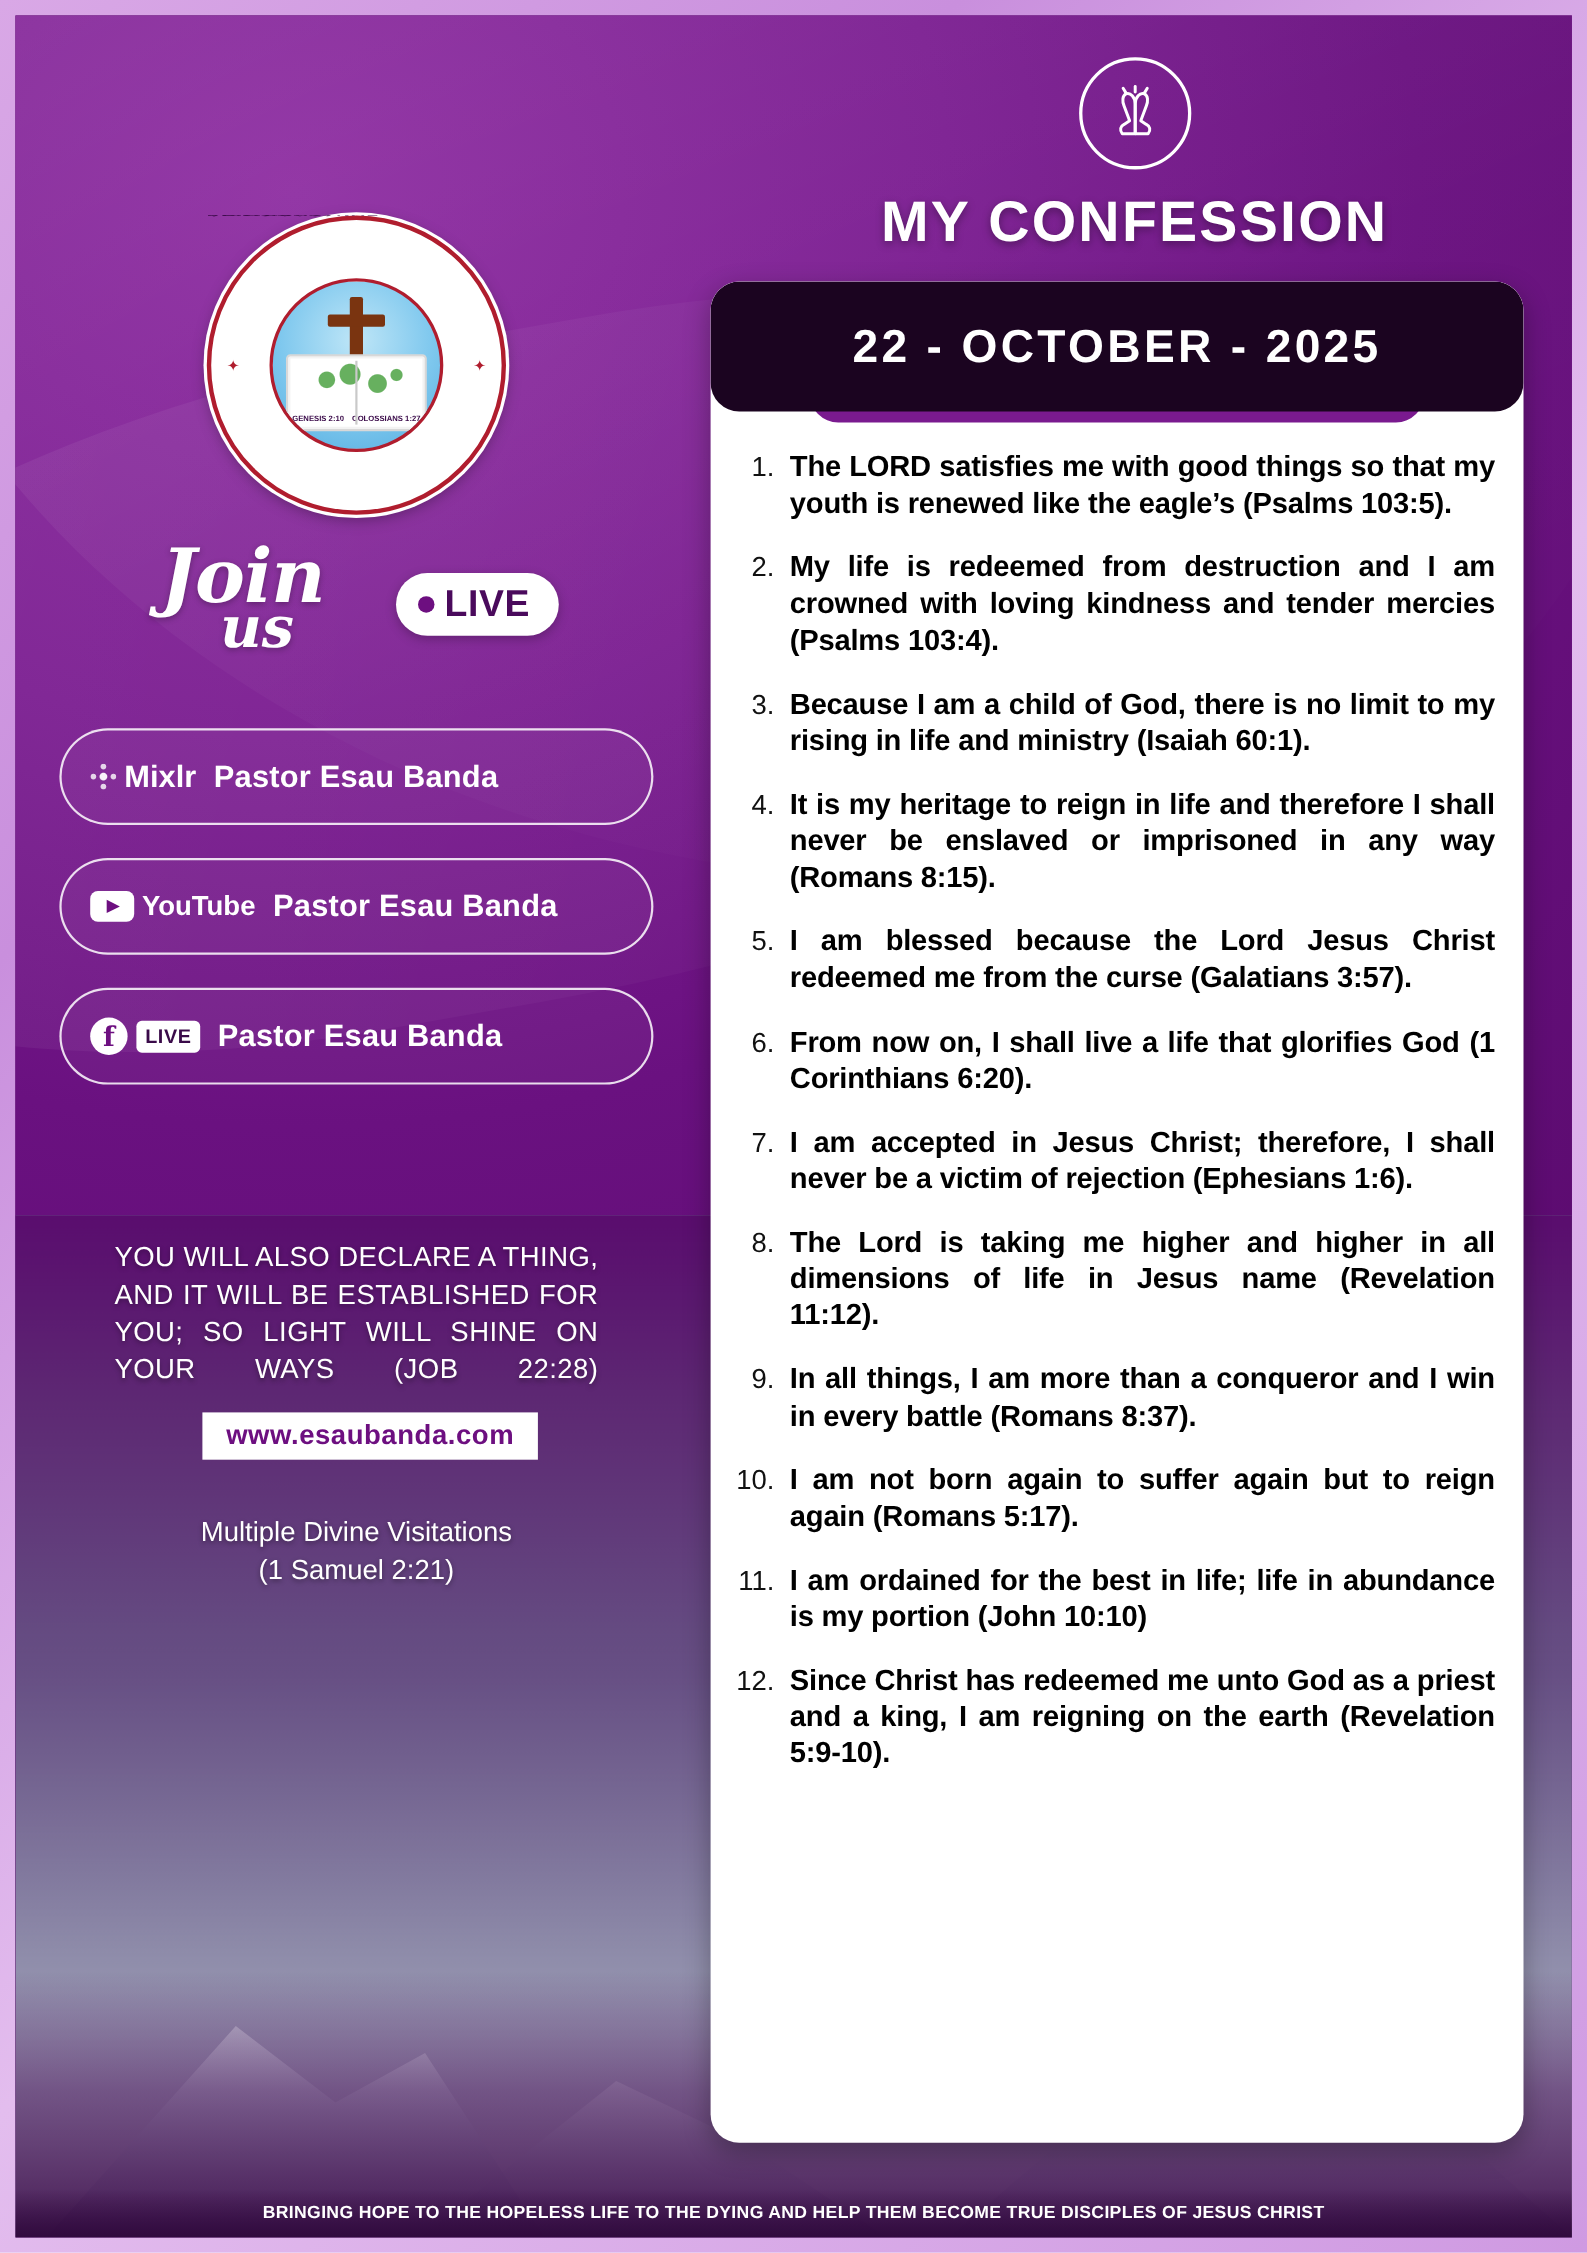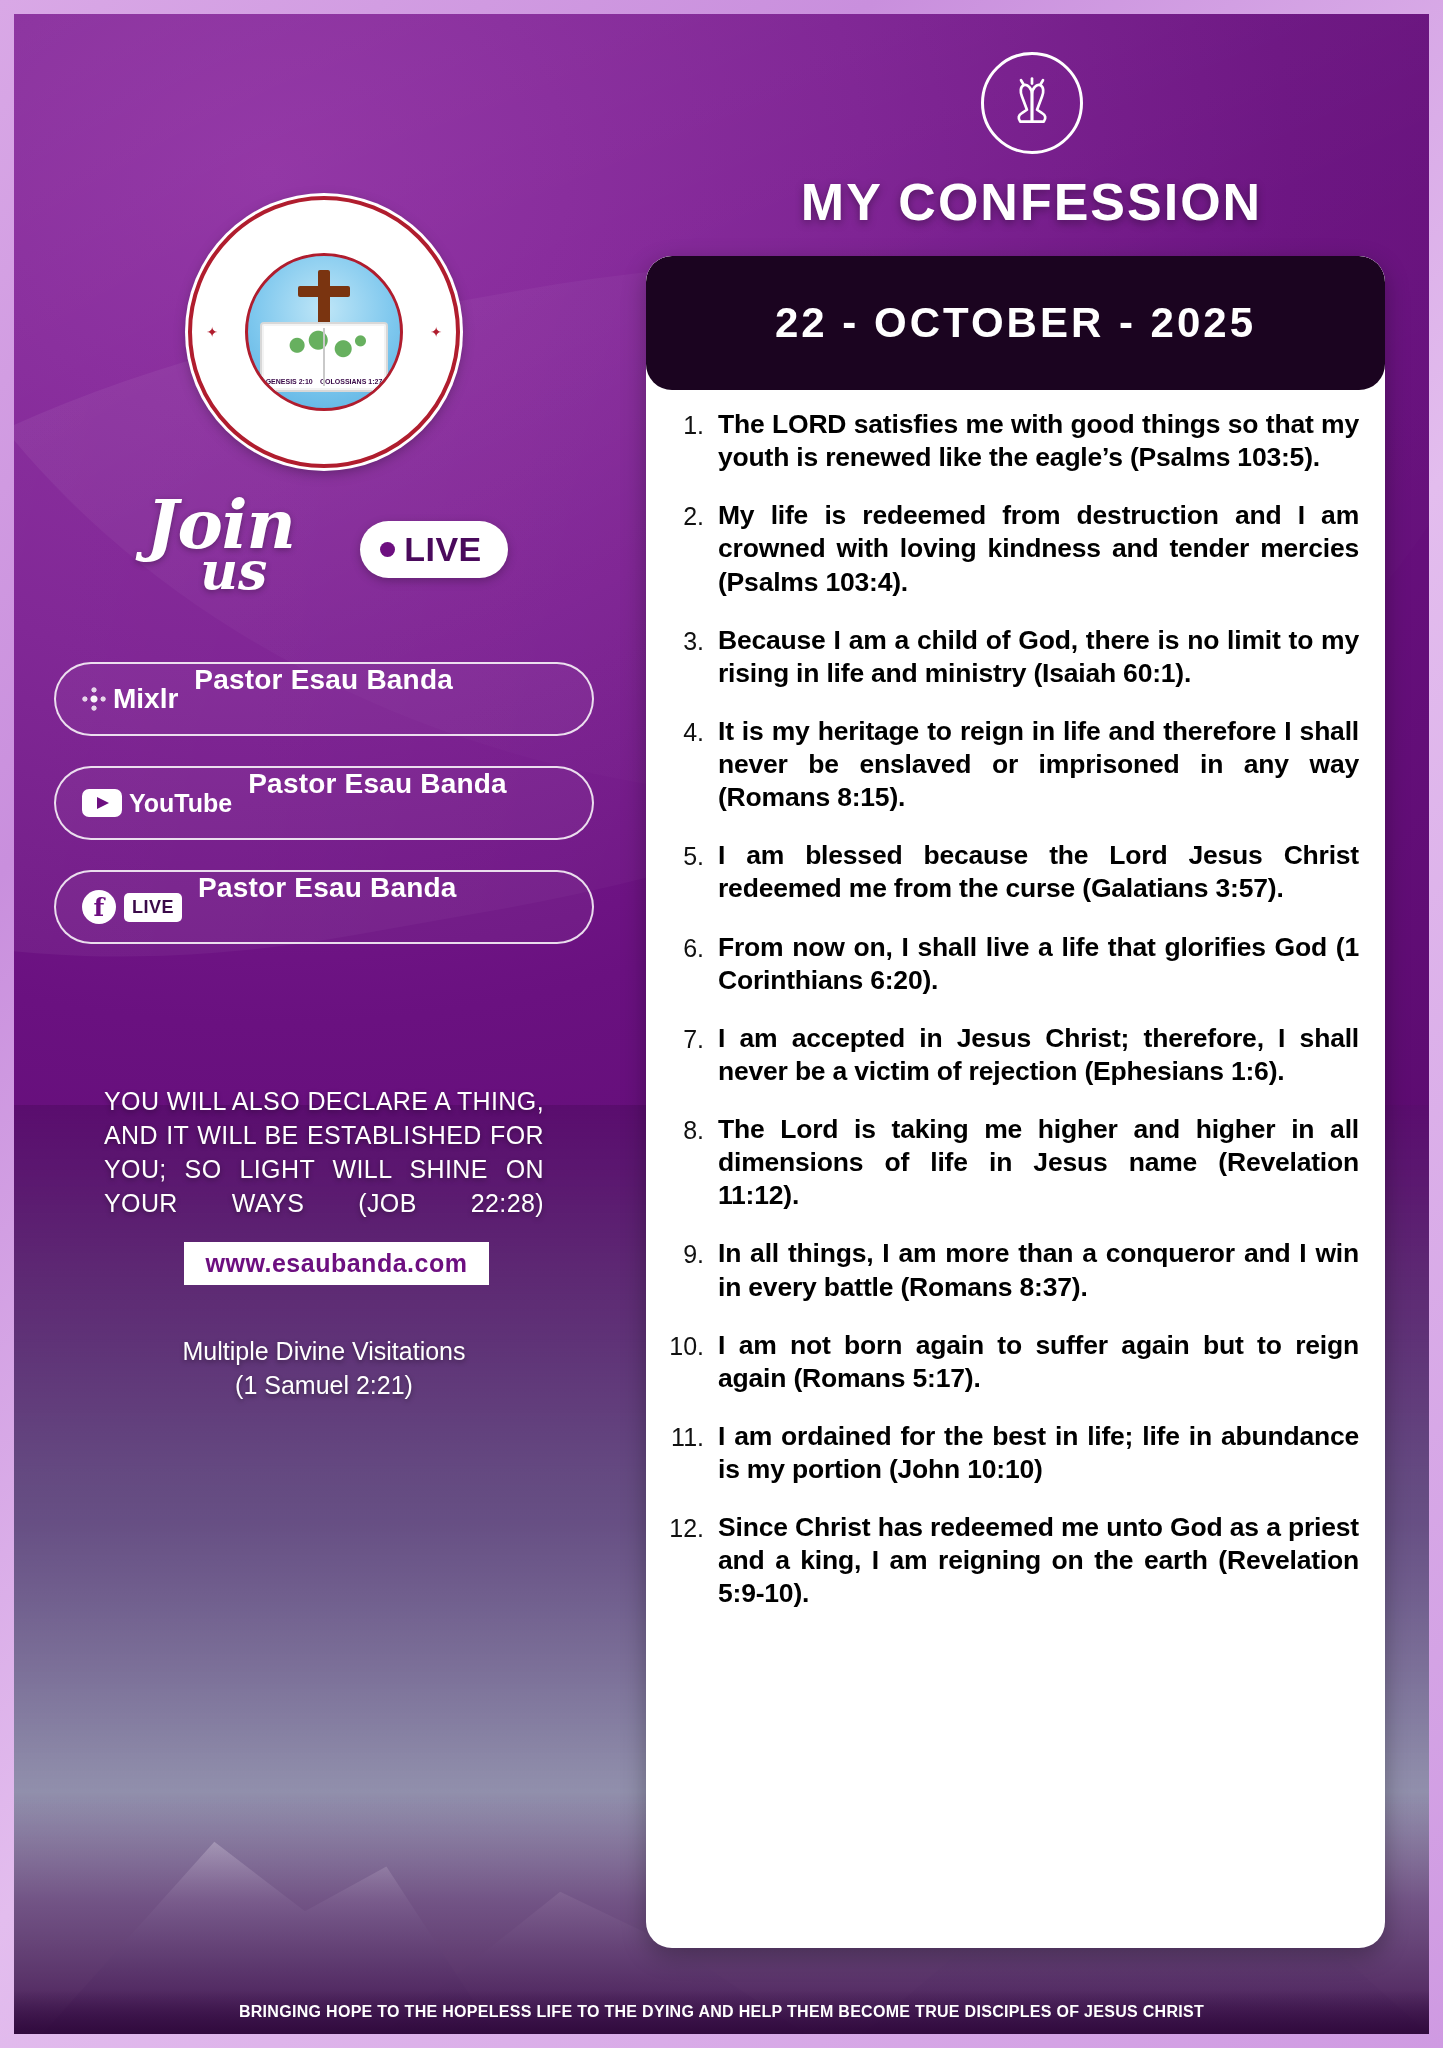--- a/index.html
+++ b/index.html
@@ -278,25 +278,26 @@
   
   .platforms {
     margin-top: 60px;
     width: 540px;
     display: flex;
     flex-direction: column;
     gap: 30px;
   }
   .plat-row {
     display: flex;
+    align-items: center;
     gap: 16px;
     border: 2px solid rgba(255,255,255,0.85);
     border-radius: 44px;
-    height: 74px;
-    padding: 0 26px;
+    height: 88px;
+    padding: 16px 26px;
     background: rgba(255,255,255,0.04);
     box-sizing: border-box;
   }
   .plat-name {
     color: #ffffff;
     font-size: 28px;
     font-weight: bold;
     letter-spacing: 0.2px;
   }
   .mixlr-logo {
@@ -440,21 +441,21 @@
     border-radius: 26px;
     min-height: 1692px;
     box-shadow: 0 8px 24px rgba(0,0,0,0.3);
     overflow: hidden;
   }
   .date-tab {
     position: absolute;
     left: 0;
     right: 0;
     top: 0;
-    height: 134px;
+    height: 118px;
     background: #1b0420;
     border-radius: 26px 26px 26px 26px;
     display: flex;
     align-items: center;
     justify-content: center;
   }
   .date-tab-underlay {
     position: absolute;
     left: 90px;
     right: 90px;

